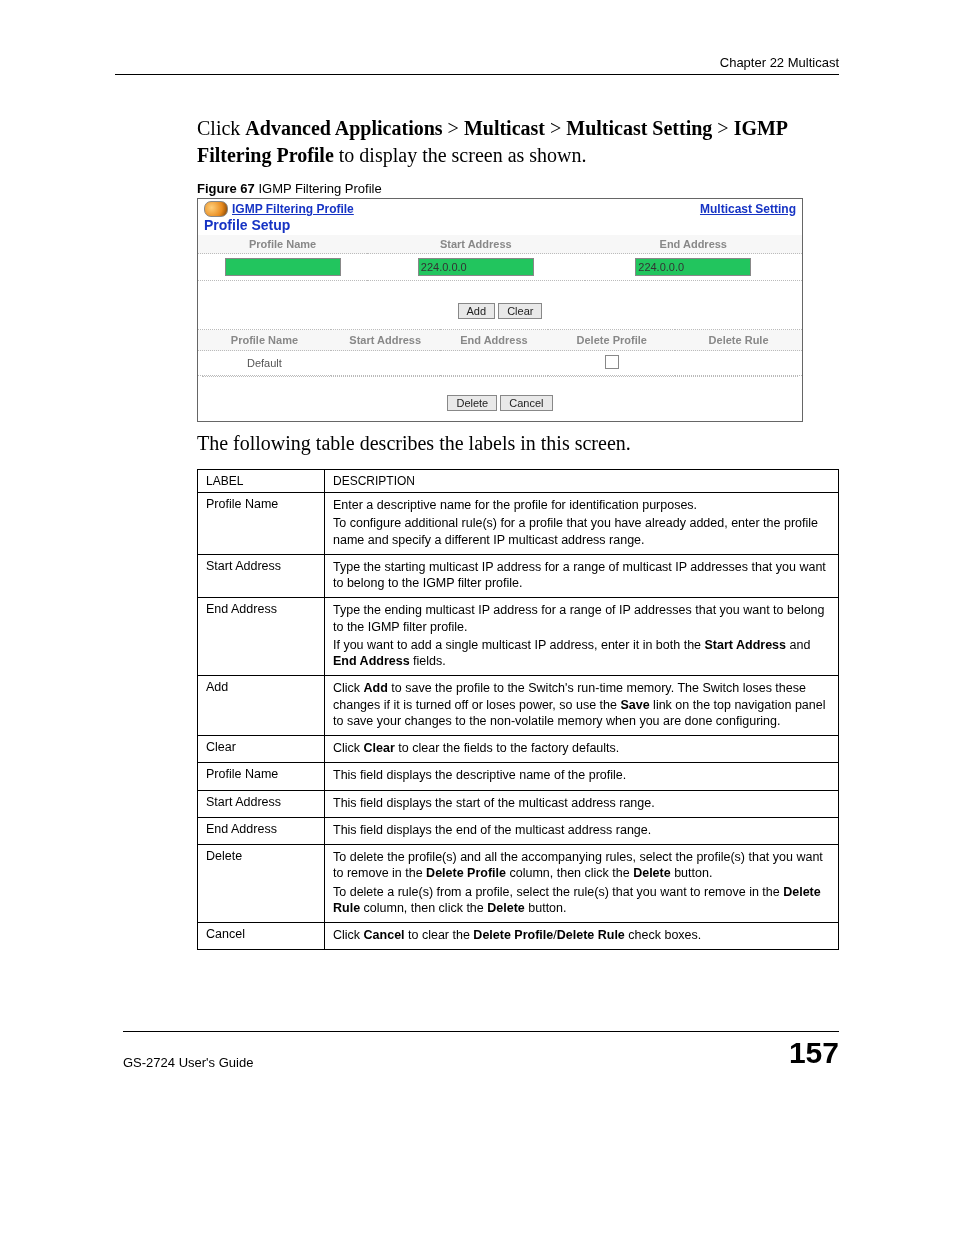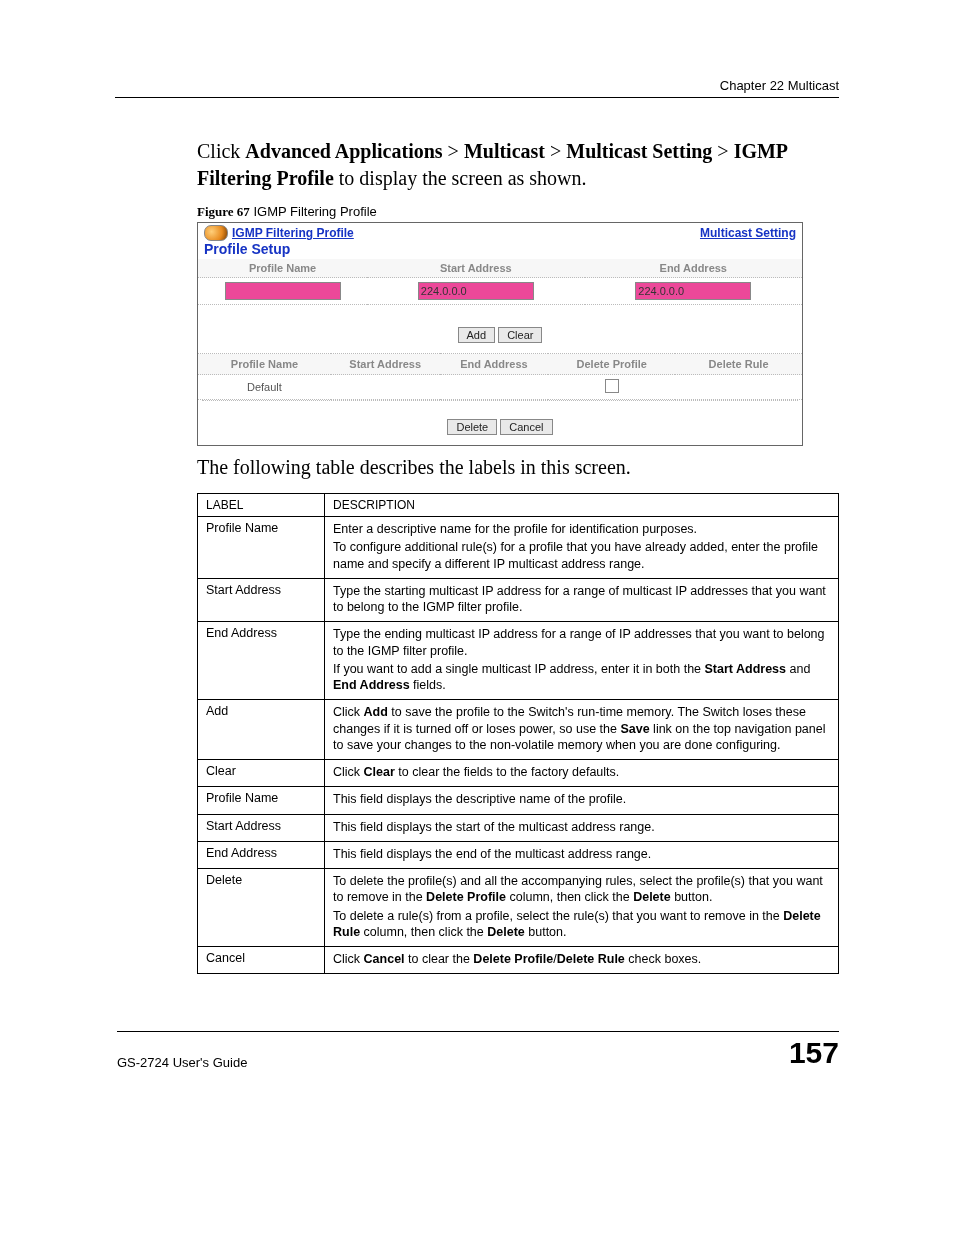--- a/index.html
+++ b/index.html
@@ -8,21 +8,21 @@
     color: #000;
     margin: 0;
     padding: 0;
     background: #fff;
   }
   .page {
     width: 954px;
     height: 1102px;
     position: relative;
     box-sizing: border-box;
-    padding: 78px 115px 40px 115px;
+    padding: 55px 115px 40px 115px;
   }
   .hdr-right {
     text-align: right;
     font-size: 13px;
     margin-bottom: 4px;
   }
   .hdr-rule {
     border: none;
     border-top: 1.5px solid #000;
     margin: 0 0 40px 0;
@@ -34,21 +34,21 @@
     line-height: 1.35;
     padding-left: 82px;
   }
   p.body b { font-weight: bold; }
 
   .caption {
     font-size: 13px;
     margin: 6px 0 2px 0;
     padding-left: 82px;
   }
-  .caption b { font-weight: bold; font-family: Liberation Serif, serif; }
+  .caption b { font-weight: bold; }
 
   
   .shot {
     width: 604px;
     margin-left: 82px;
     border: 1px solid #666;
     background: #fff;
     font-size: 11px;
     color: #555;
   }
@@ -97,21 +97,21 @@
   .shot table.form td {
     text-align: center; padding: 4px;
     border-bottom: 1px dotted #bbb;
   }
   .shot input[type="text"] {
     font-size: 11px;
     height: 16px;
     border: 1px solid #888;
     padding: 0 2px;
     color: #333;
-    background: #ec4899;
+    background: #22c55e;
   }
   .btnrow { text-align: center; padding: 22px 0 10px 0; }
   .btnrow2 { text-align: center; padding: 18px 0 10px 0; border-top: 1px dotted #bbb; margin: 0 4px;}
   .winbtn {
     font-size: 11px;
     background: #e9e9e9;
     border: 1px solid #888;
     padding: 1px 8px;
     color: #222;
     cursor: pointer;
@@ -155,21 +155,21 @@
   table.desc th {
     font-weight: normal;
     background: #fff;
     font-size: 12px;
   }
   table.desc td p { margin: 0 0 2px 0; line-height: 1.3; }
 
   
   .footer {
     position: absolute;
-    left: 117px; right: 115px; bottom: 32px;
+    left: 123px; right: 115px; bottom: 32px;
     border-top: 1.5px solid #000;
     display: flex;
     justify-content: space-between;
     align-items: flex-end;
     padding-top: 4px;
   }
   .footer .guide { font-size: 13px; }
   .footer .pnum { font-size: 30px; font-weight: bold; }
 </style>
 </head>

